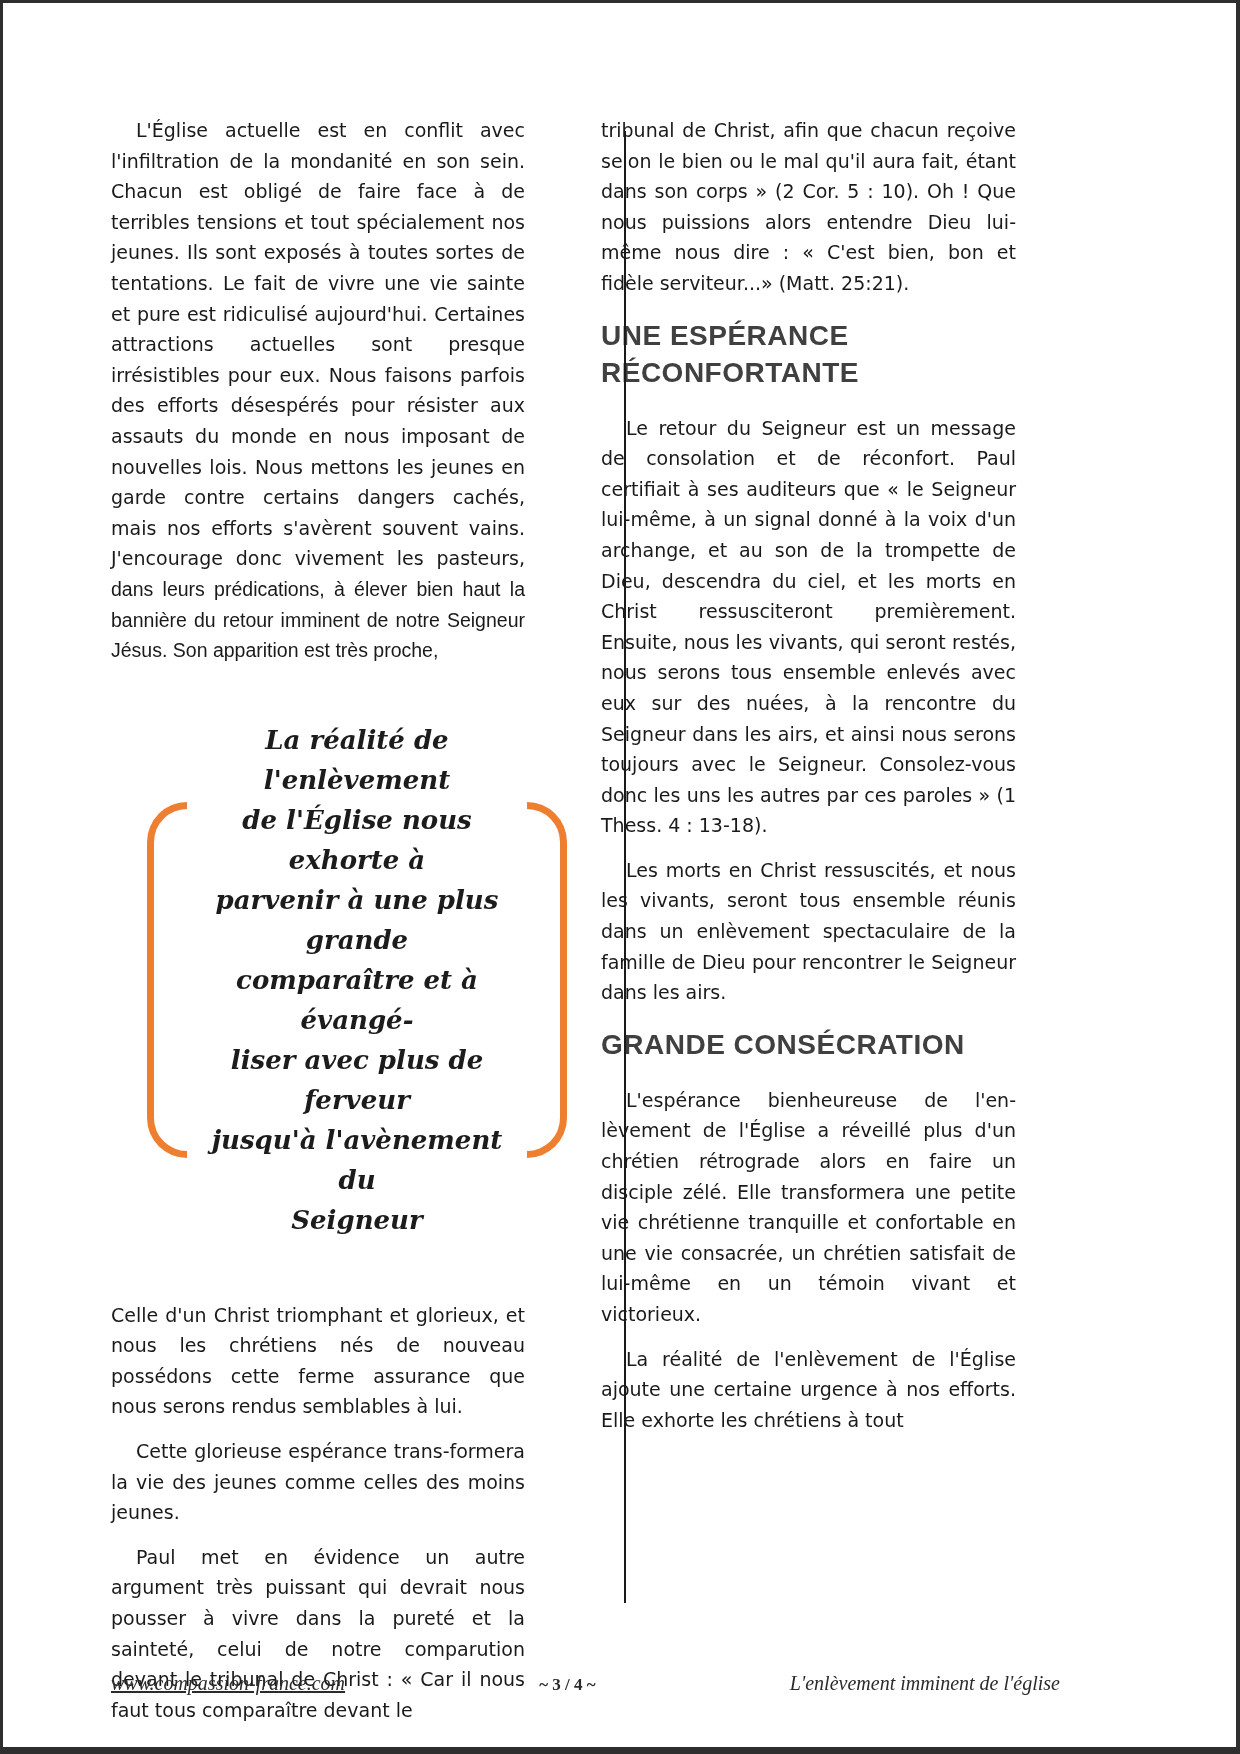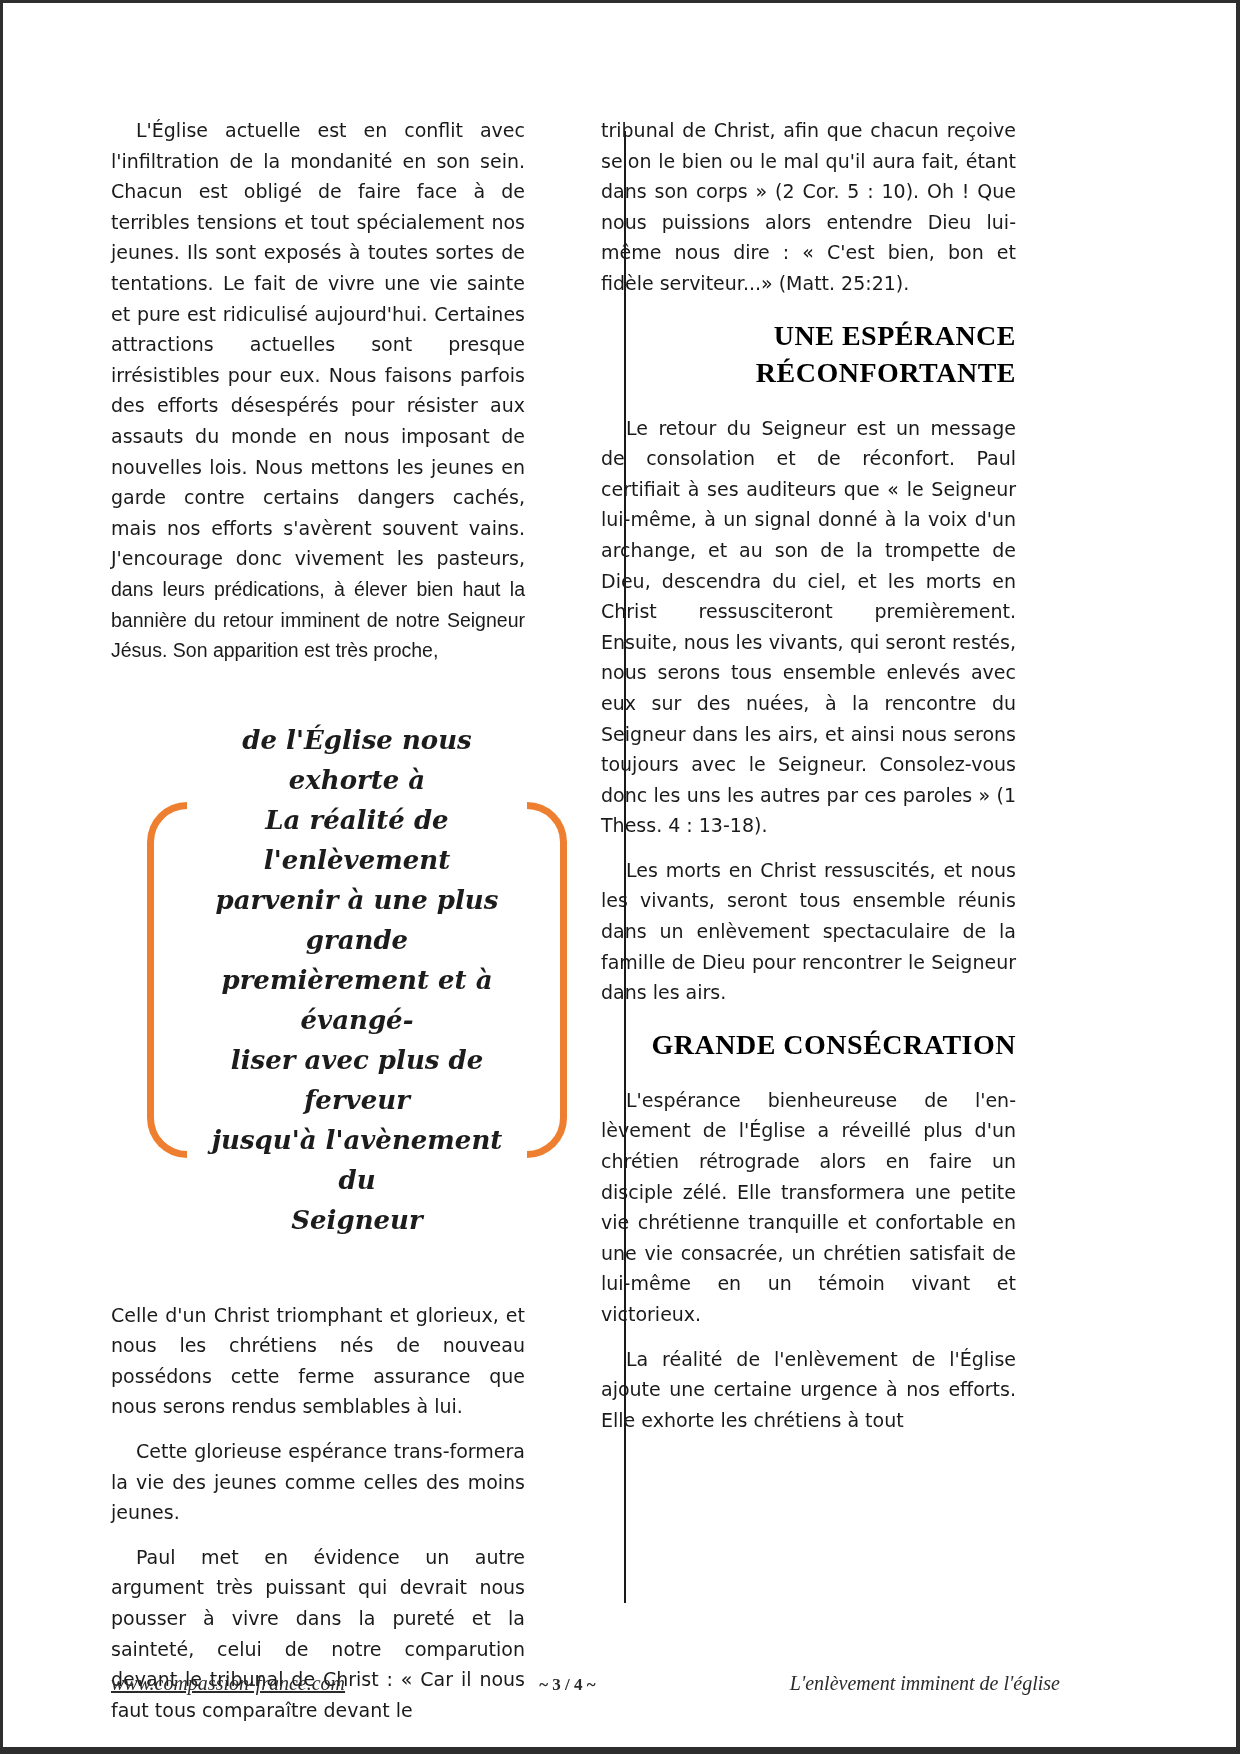--- a/index.html
+++ b/index.html
@@ -41,23 +41,23 @@
   .bracket.bright { border-right-width:7px; border-top-width:7px;
     border-bottom-width:7px; border-radius:0 46px 46px 0; }
   .quote-text {
     flex:1; text-align:center; padding:0 4px;
     font-family:"DejaVu Serif", serif;
     font-style:italic; font-weight:bold;
     font-size:26px; line-height:40px; color:#1c1c1c;
   }
   .quote-line { display:block; }
   .heading {
-    font-family:Liberation Serif, serif;
-    font-size:28px; font-weight:bold; color:#000000;
-    text-align:right; line-height:37px;
+    font-family:Liberation Sans, sans-serif;
+    font-size:28px; font-weight:bold; color:#404040;
+    text-align:left; line-height:37px;
     margin:18px 0 22px 0; letter-spacing:0.5px;
   }
   .heading span { display:block; }
   .footer {
     position:absolute; left:108px; right:176px; bottom:52px;
     display:flex; justify-content:space-between; align-items:baseline;
     font-family:"Liberation Serif", serif;
     font-size:20px; color:#2b2b2b;
   }
   .footer .site {
@@ -74,24 +74,24 @@
 
   <div class="content">
 
     <div class="col left">
       <p class="body indent"><span>L'Église actuelle est en conflit avec l'infiltration de la mondanité en son sein. Chacun est obligé de faire face à de terribles tensions et tout spécialement nos jeunes. Ils sont exposés à toutes sortes de tentations. Le fait de vivre une vie sainte et pure est ridiculisé aujourd'hui. Certaines attractions actuelles sont presque irrésistibles pour eux. Nous faisons parfois des efforts désespérés pour résister aux assauts du monde en nous imposant de nouvelles lois. Nous mettons les jeunes en garde contre certains dangers cachés, mais nos efforts s'avèrent souvent vains. J'encourage donc vivement les pasteurs,</span>
         <span class="altfont">dans leurs prédications, à élever bien haut la bannière du retour imminent de notre Seigneur Jésus. Son apparition est très proche,</span></p>
 
       <figure class="quote" style="margin-top:54px;">
         <div class="bracket bleft"></div>
         <div class="quote-text">
+          <span class="quote-line">La réalité de l'enlèvement</span>
           <span class="quote-line">de l'Église nous exhorte à</span>
-          <span class="quote-line">La réalité de l'enlèvement</span>
           <span class="quote-line">parvenir à une plus grande</span>
-          <span class="quote-line">premièrement et à évangé-</span>
+          <span class="quote-line">comparaître et à évangé-</span>
           <span class="quote-line">liser avec plus de ferveur</span>
           <span class="quote-line">jusqu'à l'avènement du</span>
           <span class="quote-line">Seigneur</span>
         </div>
         <div class="bracket bright"></div>
       </figure>
 
       <p class="body">Celle d'un Christ triomphant et glorieux, et nous les chrétiens nés de nouveau possédons cette ferme assurance que nous serons rendus semblables à lui.</p>
       <p class="body indent">Cette glorieuse espérance trans-formera la vie des jeunes comme celles des moins jeunes.</p>
       <p class="body indent">Paul met en évidence un autre argument très puissant qui devrait nous pousser à vivre dans la pureté et la sainteté, celui de notre comparution devant le tribunal de Christ : « Car il nous faut tous comparaître devant le</p>

